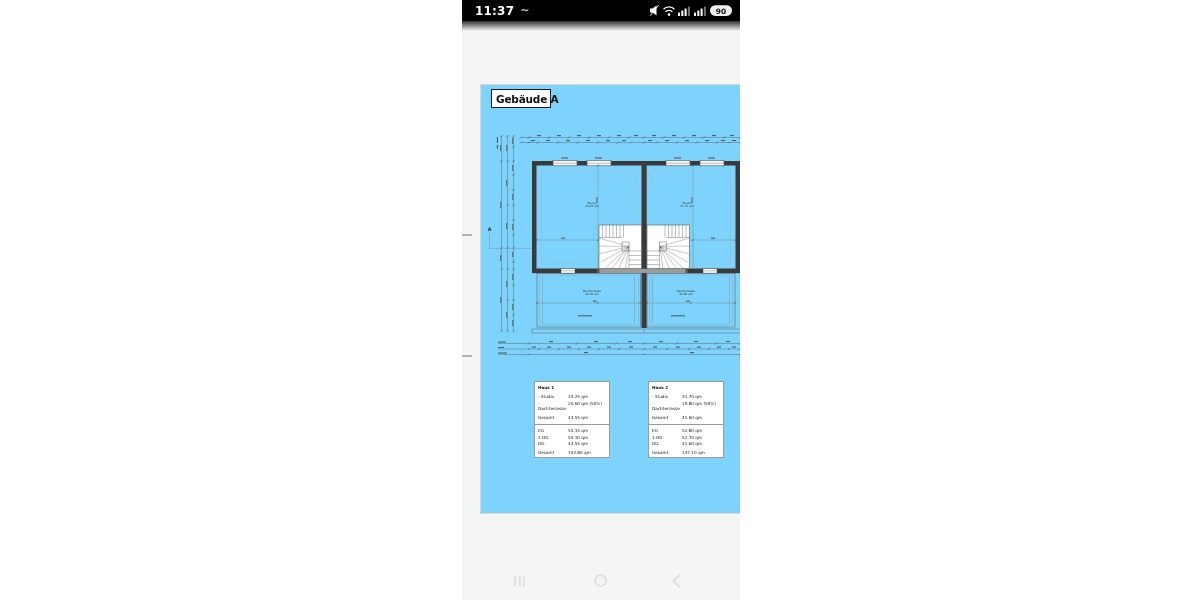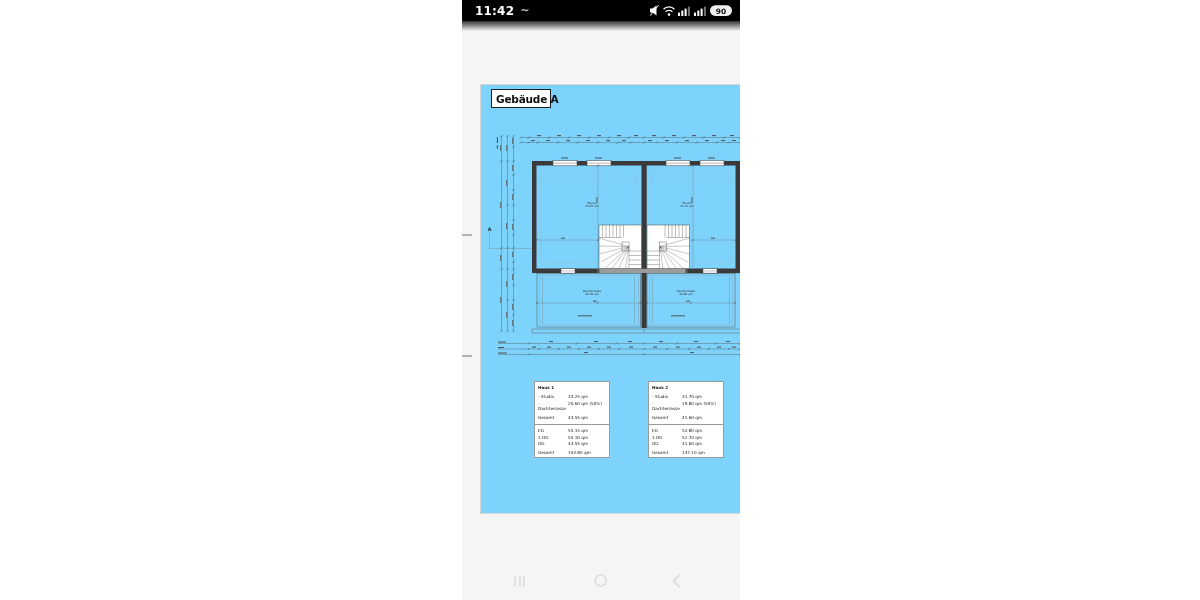--- a/index.html
+++ b/index.html
@@ -44,21 +44,21 @@
   .numv{stroke:#555;stroke-width:.9;fill:none;}
   .dim{stroke:#777;stroke-width:.35;fill:none;}
   .lbl{font-size:2.8px;fill:#333;text-anchor:middle;font-family:"DejaVu Sans",sans-serif;}
 </style>
 </head>
 <body>
 
 <div class="phone">
 
   <div class="statusbar">
-    <span class="sb-time">11:42</span>
+    <span class="sb-time">11:37</span>
     <span class="sb-wave">~</span>
     <span class="sb-right">
       <svg width="84" height="13" viewBox="0 0 84 13">
         <g>
           <polygon points="1,4.5 3.5,4.5 7.5,1.5 7.5,11.5 3.5,8.5 1,8.5" fill="#fff"></polygon>
           <line x1="1.2" y1="11.6" x2="9.6" y2="1.2" stroke="#fff" stroke-width="1"></line>
         </g>
         <g stroke="#fff" fill="none" stroke-width="1.3">
           <path d="M14.5 5.2 A 7.6 7.6 0 0 1 25.5 5.2"></path>
           <path d="M16.6 7.8 A 4.6 4.6 0 0 1 23.4 7.8"></path>

